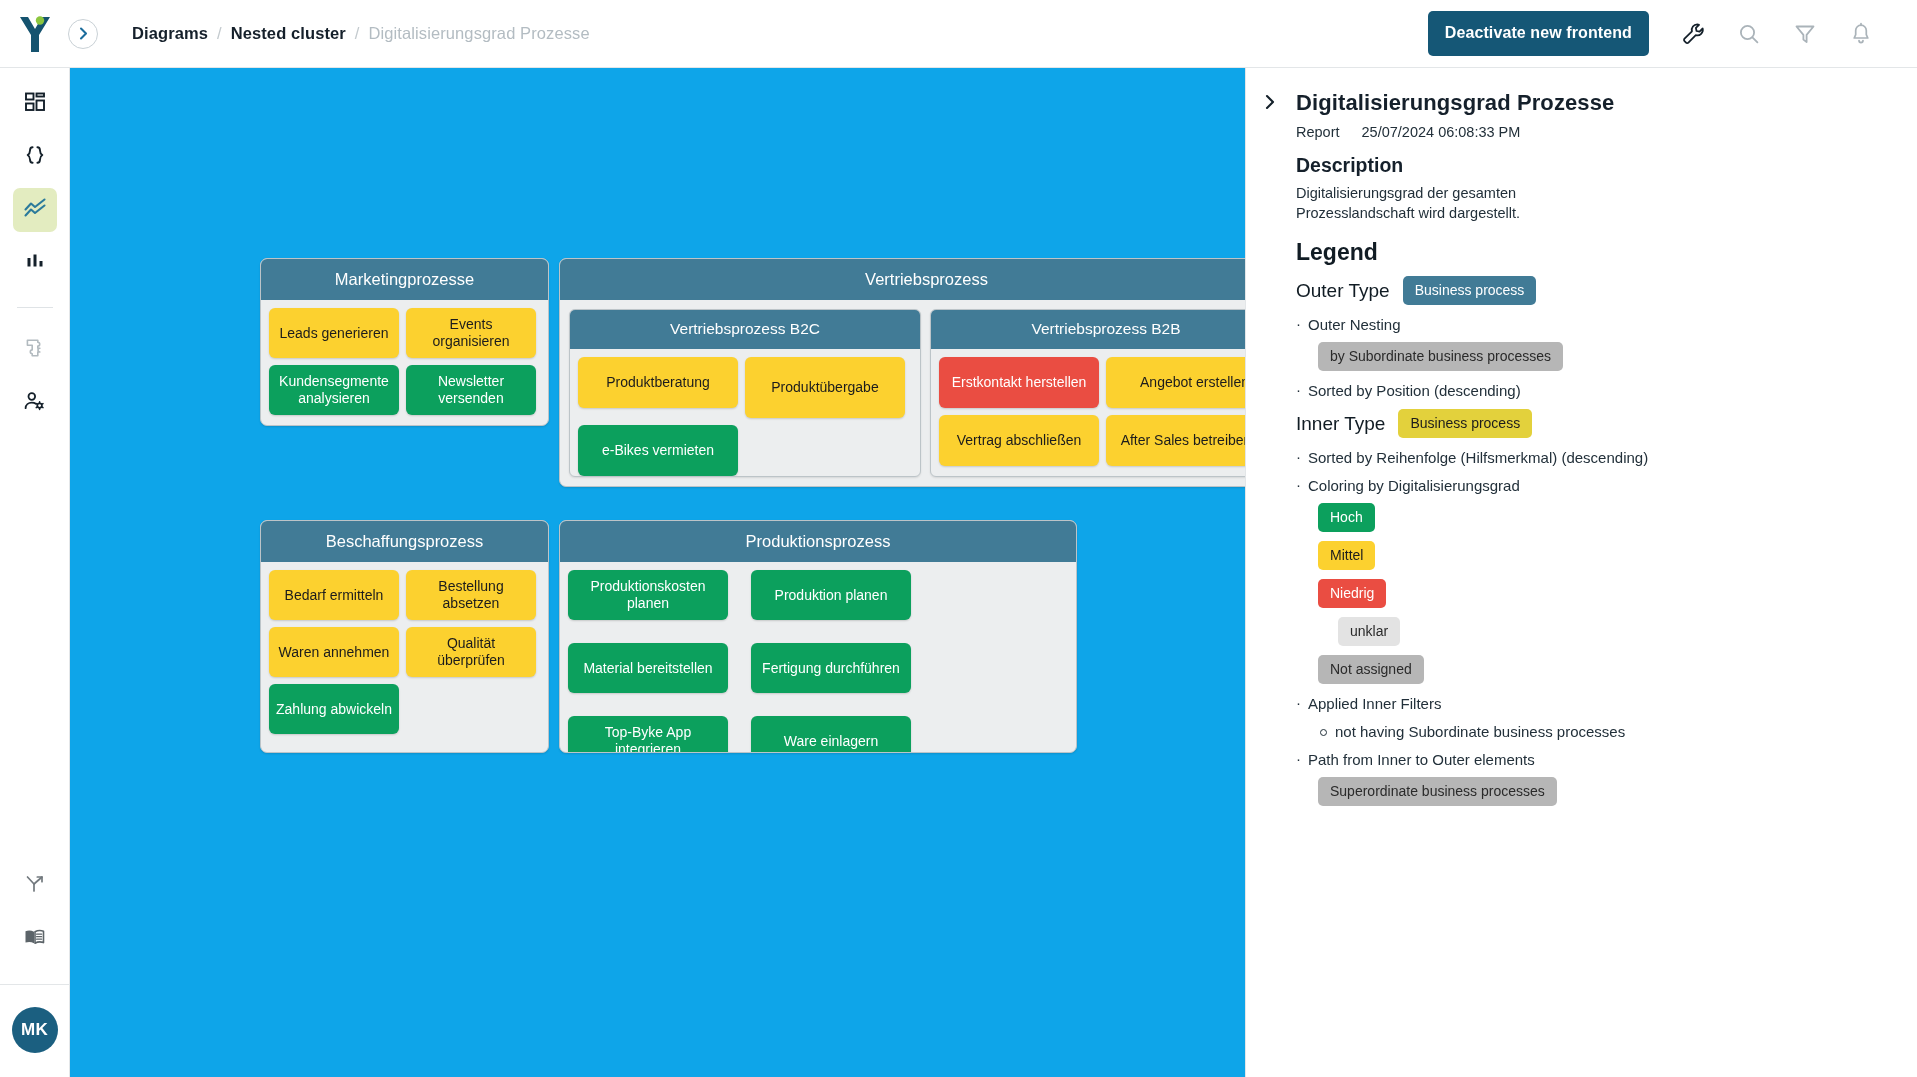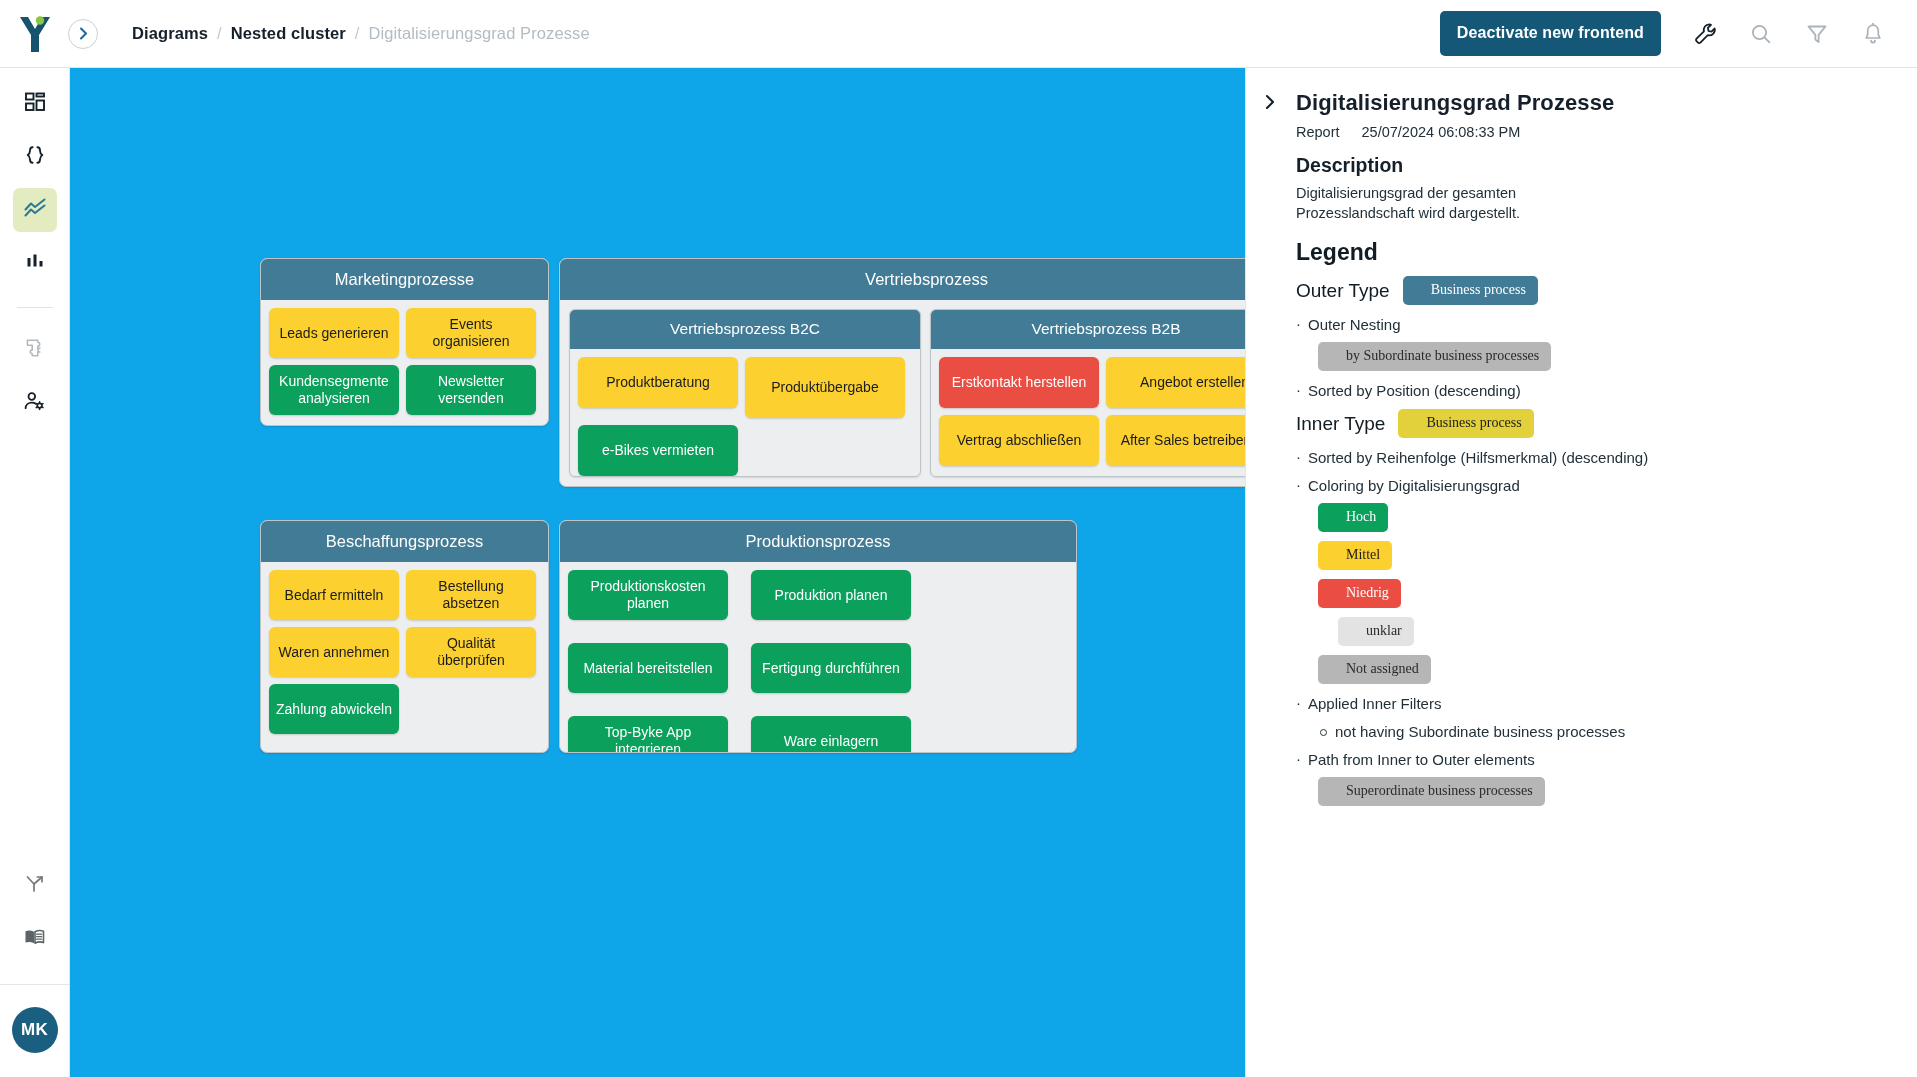--- a/index.html
+++ b/index.html
@@ -34,21 +34,21 @@
   .expand-btn svg { display: block; }
   .breadcrumb {
     display: flex; align-items: center; gap: 9px;
     margin-left: 34px; font-size: 16.5px; letter-spacing: .1px;
   }
   .crumb { color: #15202b; font-weight: bold; white-space: nowrap; cursor: pointer; }
   .crumb.muted { color: #b3bcc2; font-weight: normal; cursor: default; }
   .crumb-sep { color: #c3cace; font-weight: normal; }
   .topbar-right {
     margin-left: auto; display: flex; align-items: center; gap: 0px;
-    padding-right: 16px;
+    padding-right: 28px;
   }
   .deact-btn {
     background: #155776; color: #fff; border: none; border-radius: 5px;
     font-size: 16px; font-weight: bold; font-family: inherit;
     padding: 13px 17px 14px 17px; cursor: pointer; letter-spacing: .1px;
     margin-right: 16px;
   }
   .ticon {
     width: 56px; height: 56px; display: flex; align-items: center; justify-content: center;
     cursor: pointer;
@@ -130,21 +130,21 @@
   .rp-chevron { flex: 0 0 26px; padding-top: 4px; cursor: pointer; }
   .rp-main { flex: 1; min-width: 0; }
   .rp-title { font-size: 22px; font-weight: bold; color: #15202b; letter-spacing: .1px; }
   .rp-meta { display: flex; gap: 22px; font-size: 14.5px; color: #22303a; margin-top: 8px; }
   .rp-h2 { font-size: 19.5px; font-weight: bold; color: #15202b; margin-top: 14px; }
   .rp-desc { font-size: 14.5px; color: #22303a; line-height: 1.35; margin-top: 7px; max-width: 330px; }
   .rp-h1 { font-size: 23px; font-weight: bold; color: #111c24; margin-top: 16px; }
 
   .type-row { display: flex; align-items: center; gap: 13px; margin-top: 10px; }
   .type-label { font-size: 19px; font-weight: normal; color: #111c24; }
-  .chip { border-radius: 5px; font-size: 14px; padding: 6px 12px 7px 28px; white-space: nowrap; font-family: Liberation Serif, serif; }
+  .chip { border-radius: 5px; font-size: 14px; padding: 6px 12px 7px 12px; white-space: nowrap; }
   .chip.teal   { background: #417b96; color: #fff; }
   .chip.ylw    { background: #e3d13c; color: #1c1c1c; }
   .chip.gray   { background: #b6b6b6; color: #2a2a2a; }
   .chip.green  { background: #0ca05d; color: #fff; }
   .chip.yellow { background: #fcd12f; color: #1c1c1c; }
   .chip.red    { background: #ea4d42; color: #fff; }
   .chip.lgray  { background: #e3e3e3; color: #2a2a2a; margin-left: 20px; }
 
   .bullet { font-size: 15px; color: #22303a; margin-top: 11px; display: flex; gap: 7px; }
   .bullet .dot { color: #22303a; line-height: 1; font-size: 15px; }

